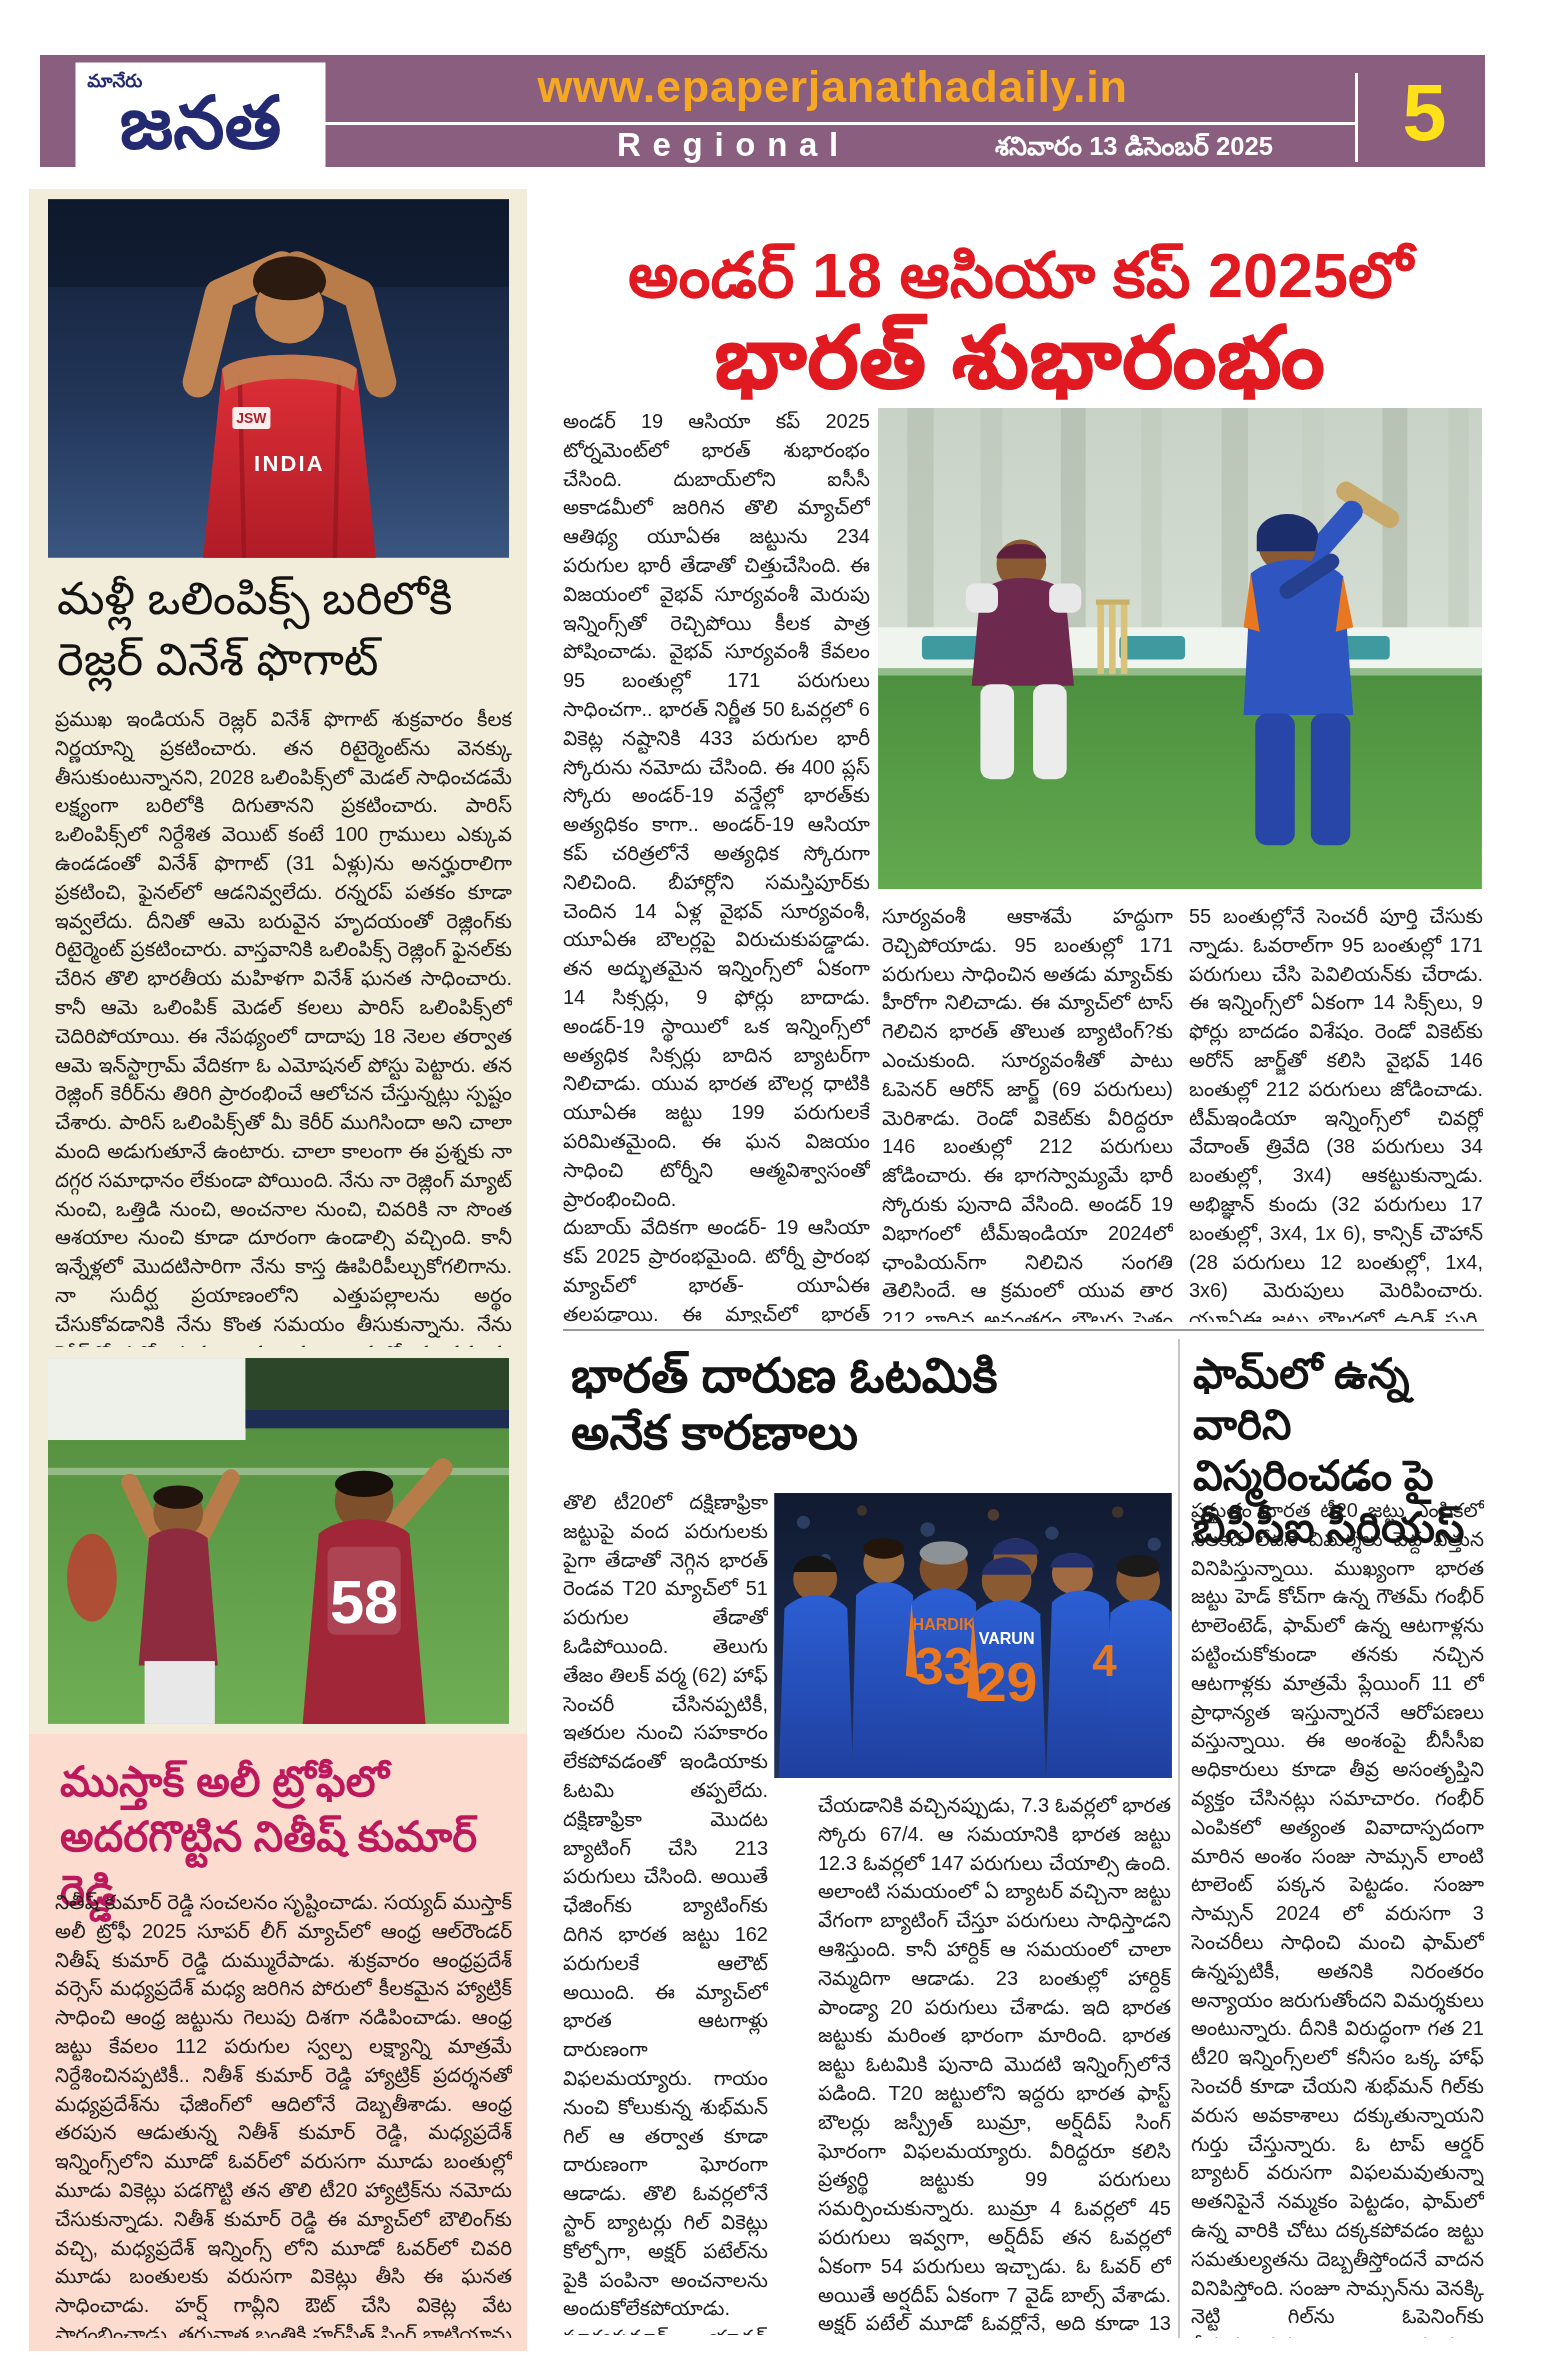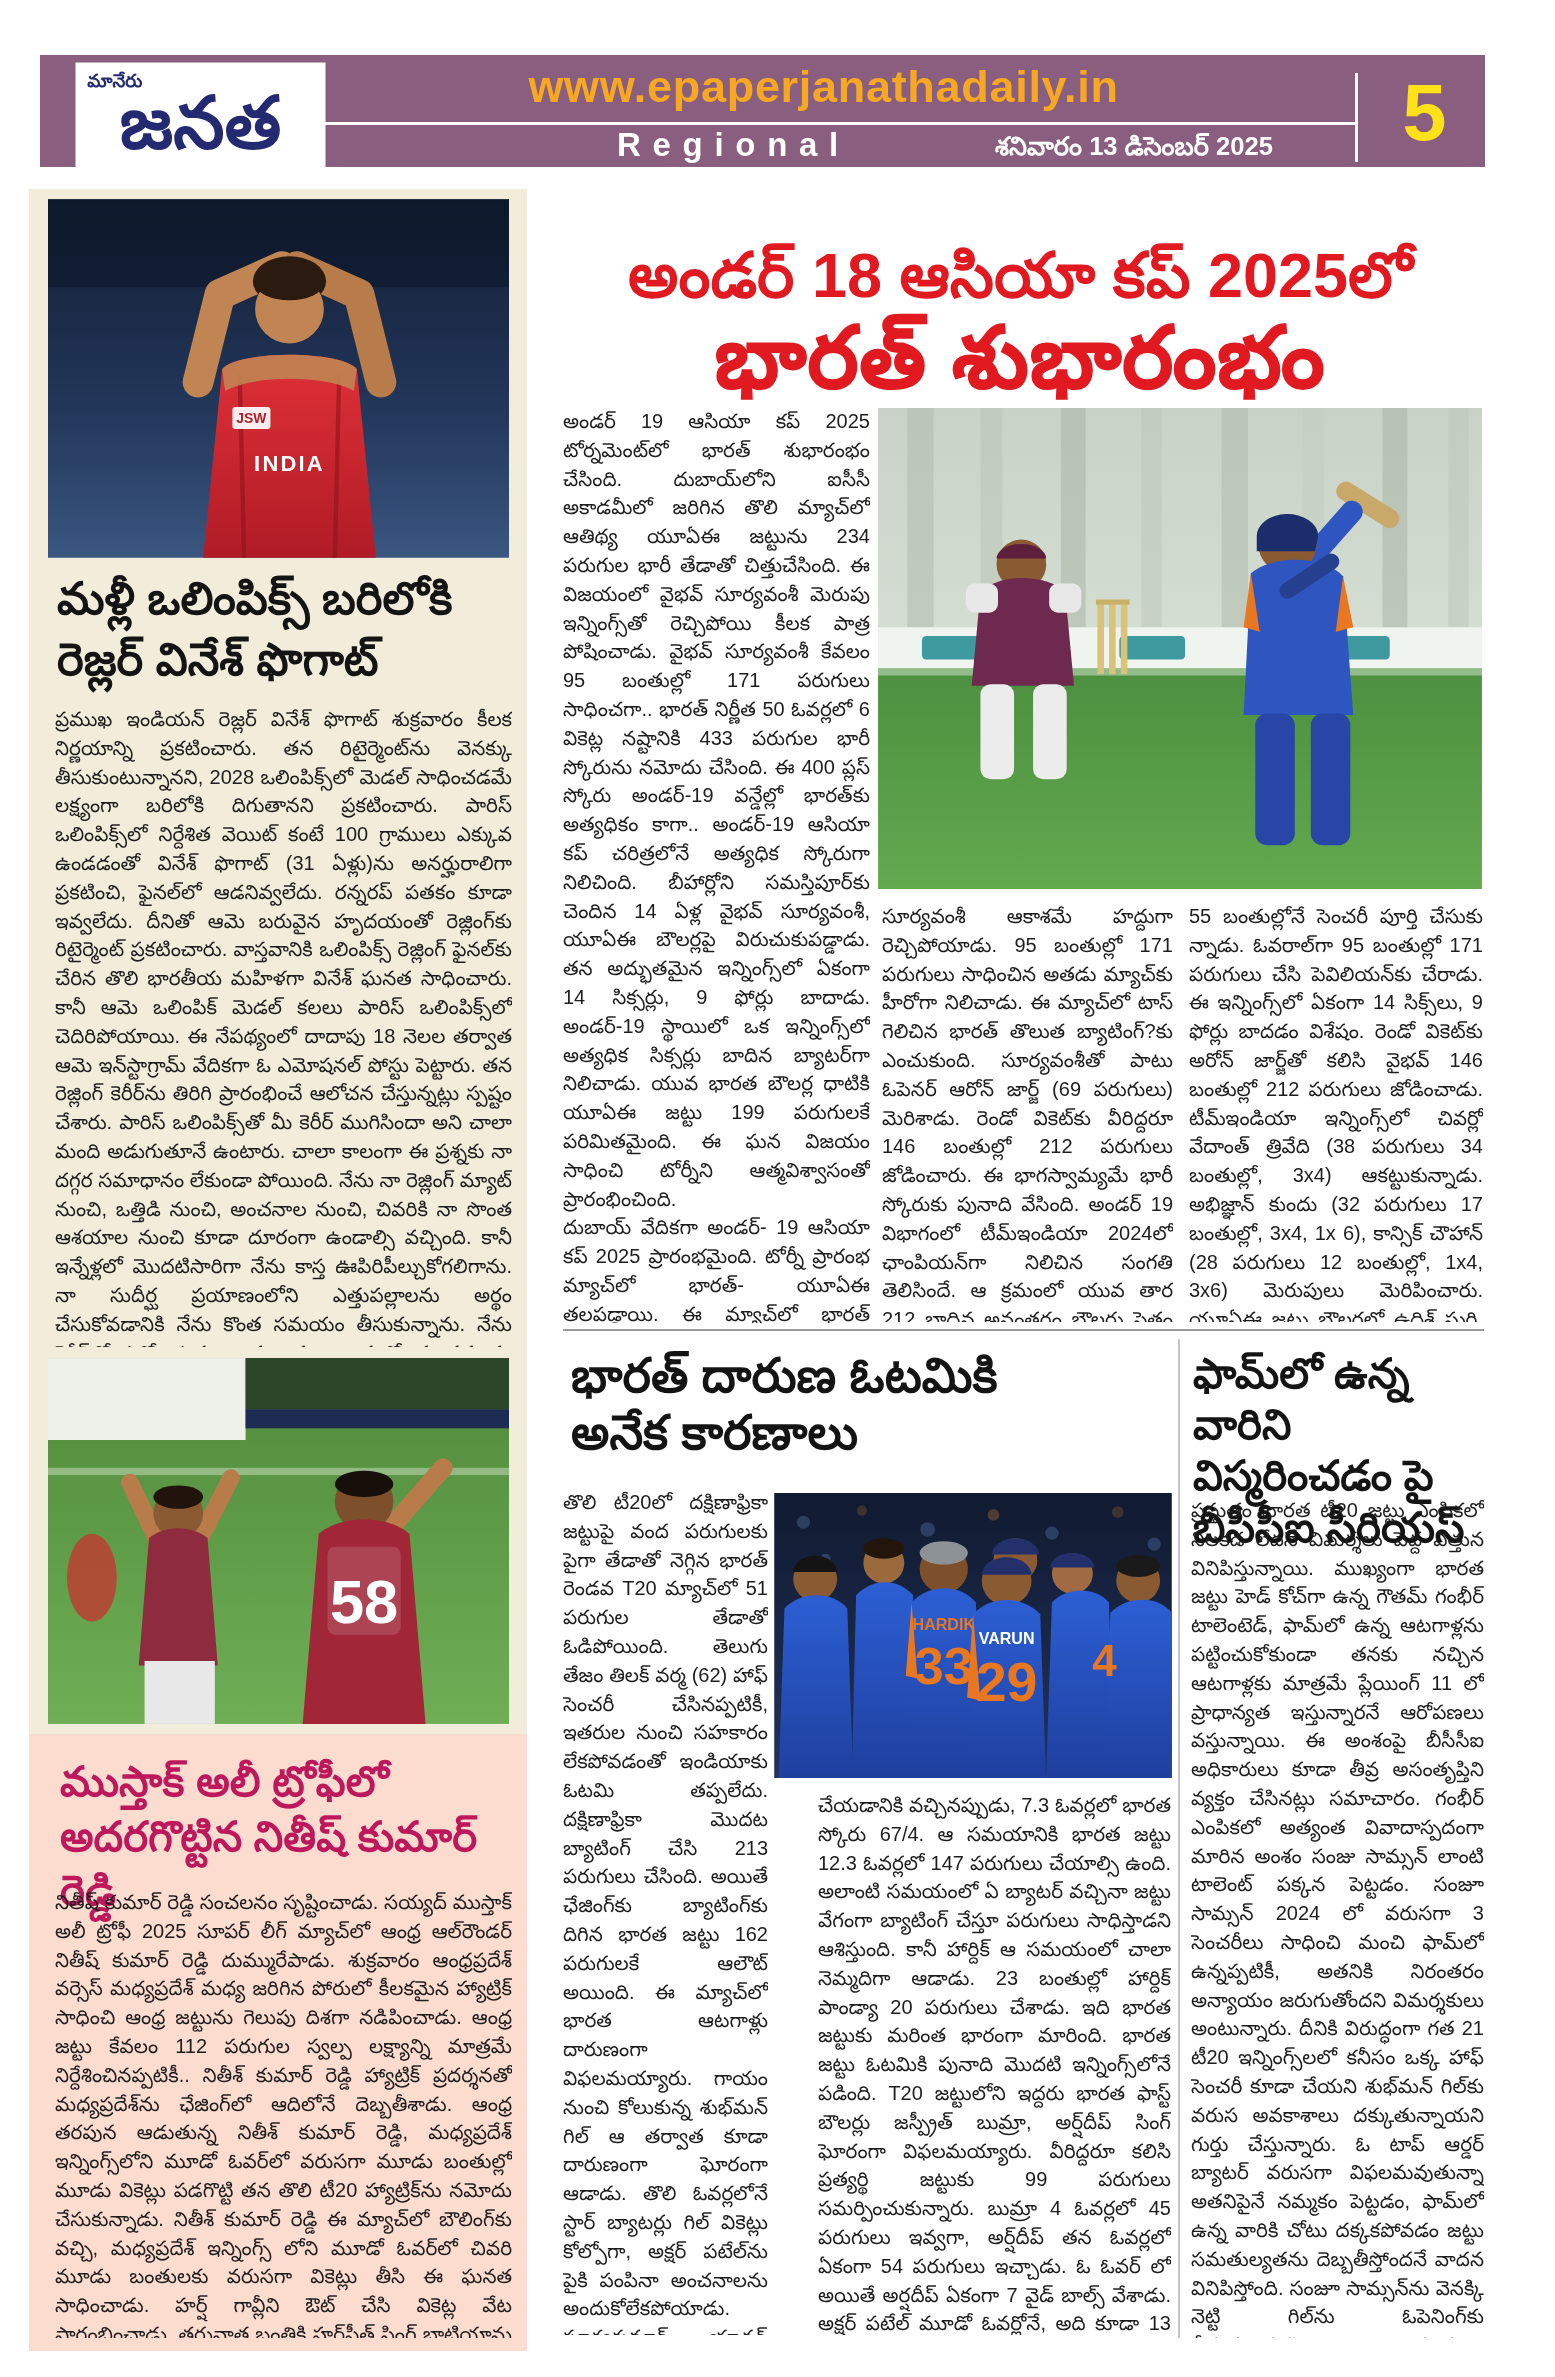--- a/index.html
+++ b/index.html
@@ -6,32 +6,32 @@
   .page{position:relative;width:1556px;height:2377px;background:#ffffff;font-family:"Liberation Sans",sans-serif;overflow:hidden;margin:0 auto;}
   .abs{position:absolute;}
 
   
   .header-band{left:40px;top:55px;width:1445px;height:112px;background:#8a5e7e;}
   .logo-box{left:77px;top:64px;width:227px;height:157px;background:#ffffff;box-shadow:0 0 0 1.5px #ffffff;padding-left:20px;}
   .logo-top{position:absolute;left:10.2px;top:5.9px;font-size:18.3px;font-weight:bold;color:#232a72;}
   .logo-name{position:absolute;left:0;top:19px;width:100%;text-align:center;font-size:73px;font-weight:900;color:#232a72;line-height:1.1;}
   .logo-strip{position:absolute;left:0;bottom:0;width:100%;height:28px;background:#e31b5d;display:flex;justify-content:space-between;align-items:center;padding:0 7.3px;box-sizing:border-box;}
   .logo-strip span{color:#ffffff;font-size:14.6px;font-weight:bold;white-space:nowrap;}
-  .site-url{left:304px;top:61px;width:1039px;text-align:center;font-size:45px;font-weight:600;color:#f7a823;letter-spacing:0.7px;}
+  .site-url{left:313px;top:61px;width:1039px;text-align:center;font-size:45px;font-weight:600;color:#f7a823;letter-spacing:0.7px;}
   .header-line{left:304px;top:122px;width:1052px;height:2.9px;background:#ffffff;}
   .section-name{left:593px;top:126px;font-size:33px;font-weight:bold;letter-spacing:11.7px;color:#ffffff;margin-left:24px;}
   .issue-date{left:995px;top:132px;width:351px;font-size:25.6px;font-weight:bold;color:#ffffff;}
   .page-divider{left:1355px;top:73px;width:2.9px;height:89px;background:#ffffff;}
   .page-number{left:1363px;top:67px;width:123px;text-align:center;font-size:79px;font-weight:900;color:#ffe11a;}
 
   
   .cream-panel{left:29px;top:189px;width:498px;height:1545px;background:#f2edda;}
   .pink-panel{left:29px;top:1734px;width:498px;height:617px;background:#fcdccf;}
   .photo-frame{display:block;}
-  .vinesh-headline{left:57px;top:569px;width:450px;color:#141414;font-size:45px;font-weight:bold;line-height:1.35;}
+  .vinesh-headline{left:57px;top:569px;width:450px;color:#141414;font-size:45px;font-weight:normal;line-height:1.35;}
   .vinesh-body{left:55px;top:705px;width:457px;height:642px;}
   .mushtaq-headline{left:60px;top:1755px;width:446px;color:#be185d;font-size:42px;font-weight:bold;line-height:1.3;}
   .mushtaq-body{left:55px;top:1888px;width:457px;height:450px;}
 
   .body-text{font-size:20px;line-height:1.44;text-align:justify;color:#1d1d1d;overflow:hidden;}
 
   
   .main-headline{left:556px;top:239px;width:929px;text-align:center;color:#e01a20;}
   .main-headline .l1{font-size:63px;font-weight:800;line-height:1.15;}
   .main-headline .l2{font-size:85px;font-weight:900;line-height:1.1;letter-spacing:1.5px;-webkit-text-stroke:1.5px #e01a20;}

